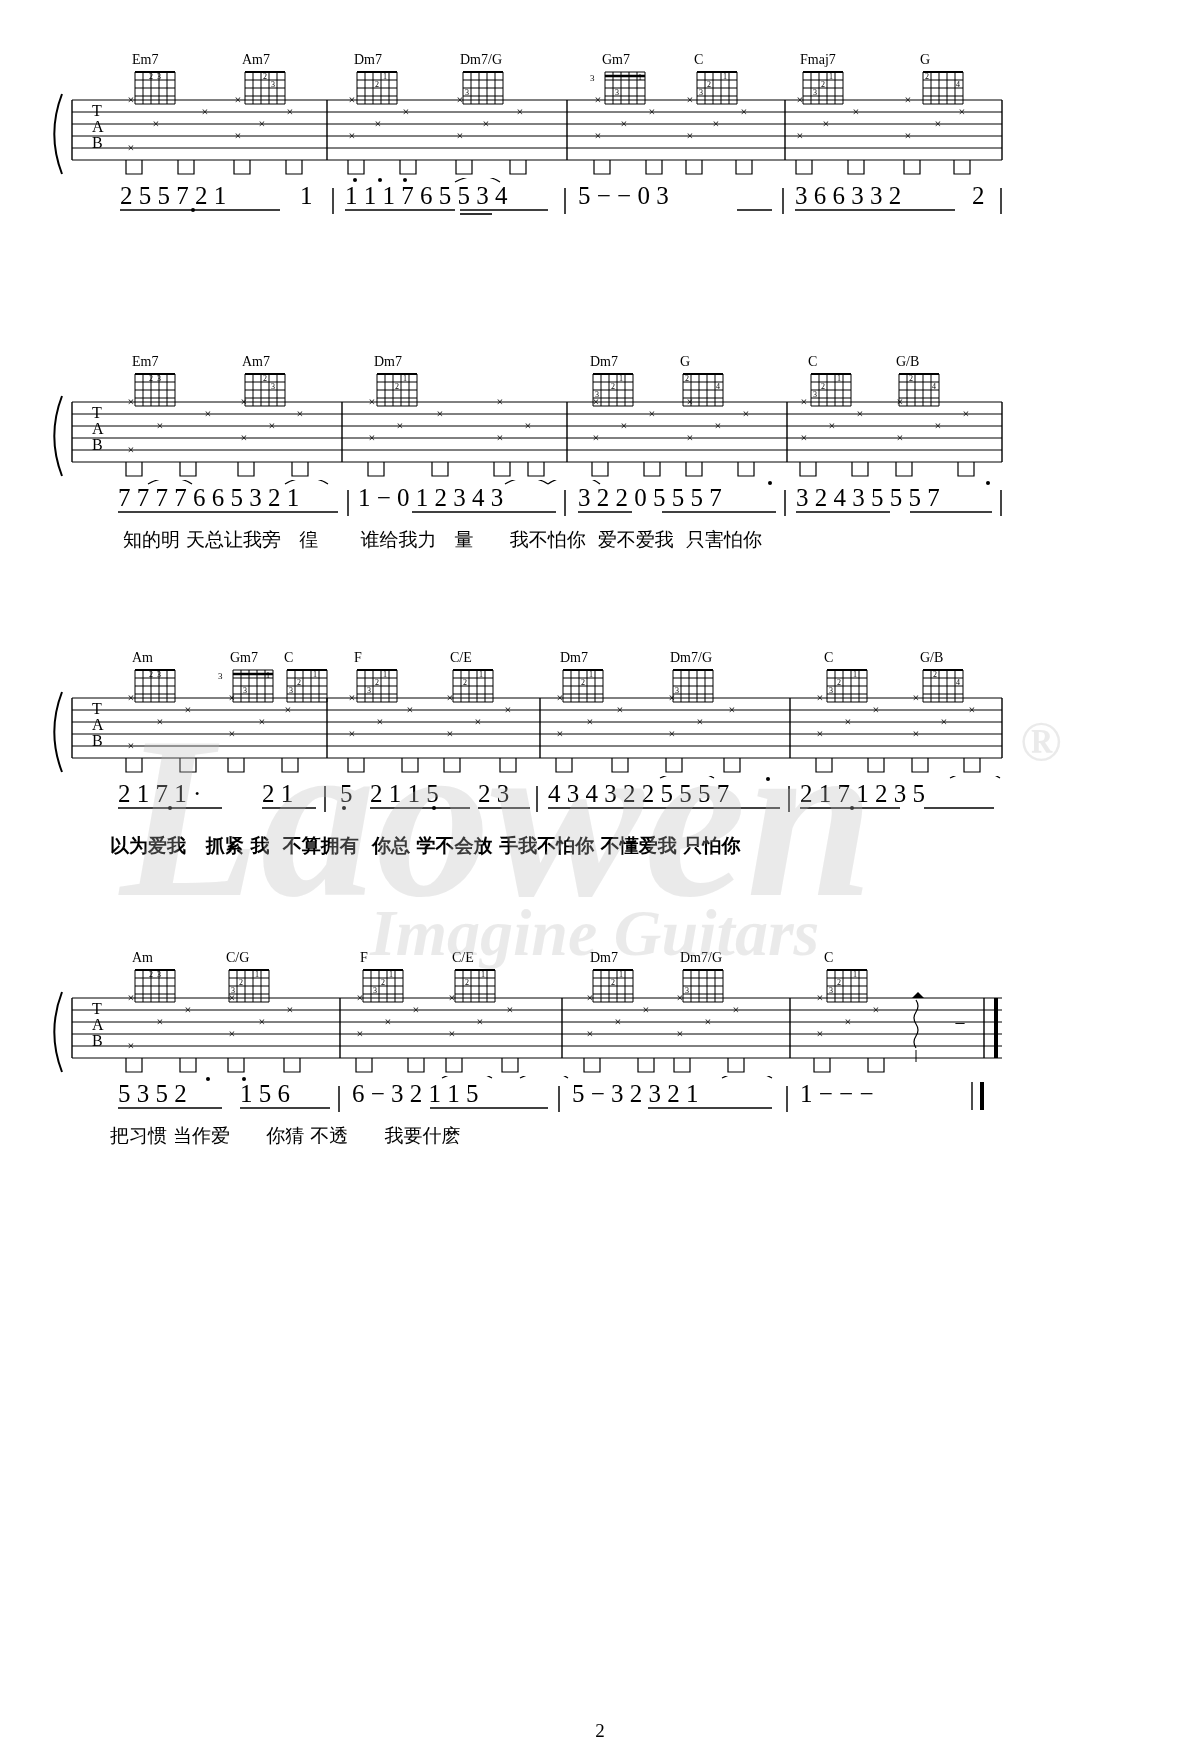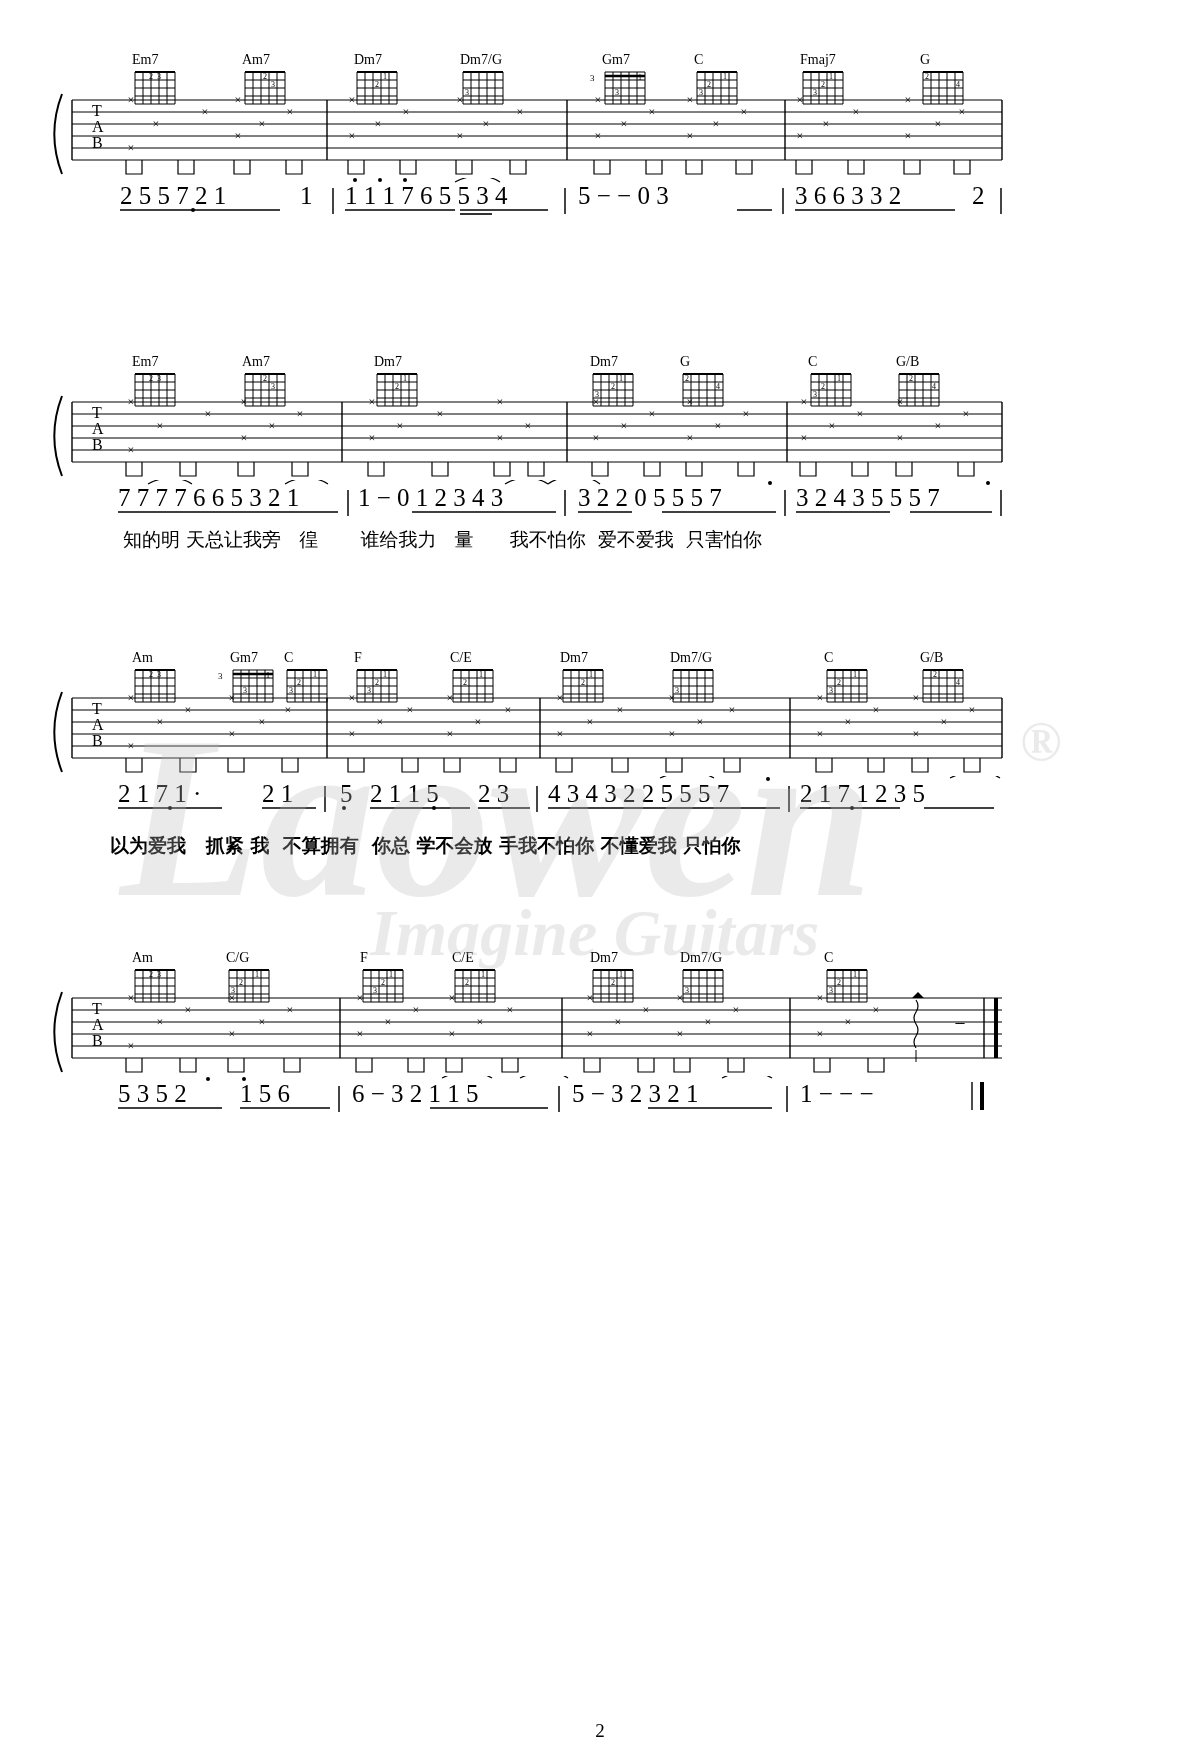--- a/index.html
+++ b/index.html
@@ -1280,16 +1280,19 @@
           <line x1="648" y1="32" x2="772" y2="32"></line>
         </g>
         <circle cx="208" cy="3" r="2"></circle>
         <circle cx="244" cy="3" r="2"></circle>
         <path d="M442,2 C458,-6 478,-6 492,2" stroke="#000" fill="none" stroke-width="1.2"></path>
         <path d="M520,2 C536,-6 556,-6 568,2" stroke="#000" fill="none" stroke-width="1.2"></path>
         <path d="M722,2 C738,-6 758,-6 772,2" stroke="#000" fill="none" stroke-width="1.2"></path>
       </svg>
     </div>
 
+    <div class="lyricline">
+      <span class="lyr" style="left:110px;top:2px;">把习惯 当作爱      你猜 不透      我要什麽</span>
+    </div>
   </div>
 
   <div class="pagenum">2</div>
 </div>
 
 </body></html>

